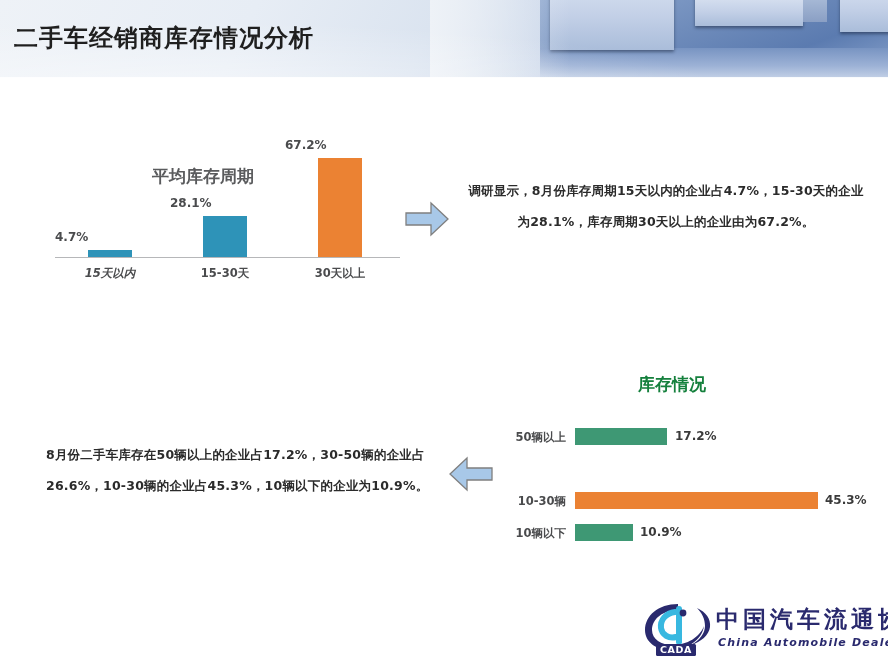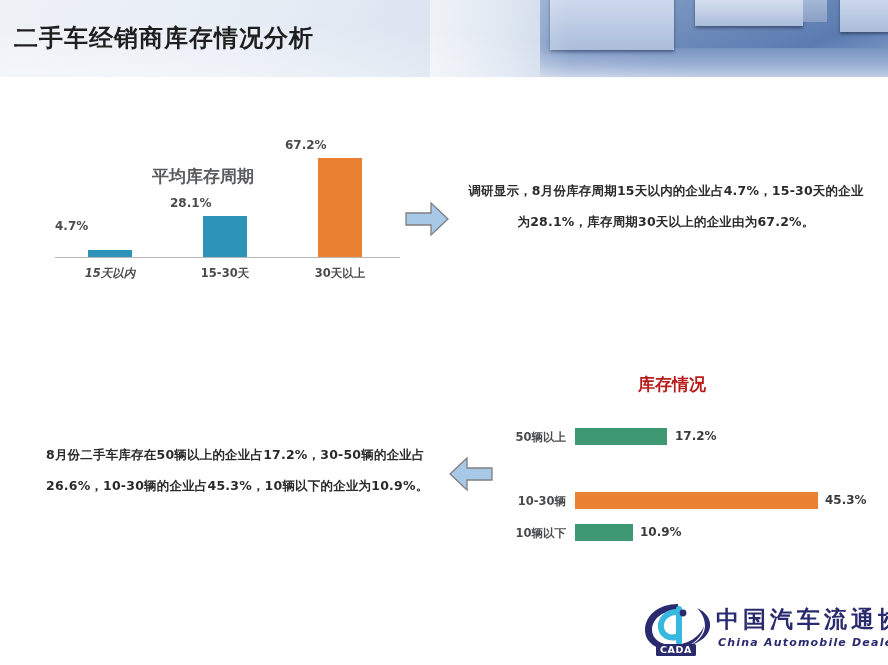--- a/index.html
+++ b/index.html
@@ -174,21 +174,21 @@
   .chart2 {
     position: absolute;
     left: 470px; top: 370px;
     width: 410px; height: 185px;
   }
   .chart2-title {
     position: absolute;
     left: 168px; top: 3px;
     font-size: 17px;
     font-weight: bold;
-    color: #b91c1c;
+    color: #15803d;
     white-space: nowrap;
     font-family: Liberation Serif, serif;
   }
   .hrow {
     position: absolute;
     left: 0;
     width: 410px;
     height: 26px;
   }
   .hrow-label {
@@ -268,21 +268,21 @@
   <div class="header-title">二手车经销商库存情况分析</div>
   <div class="header-bottom-line"></div>
 </div>
 
 <div class="chart1">
   <div class="chart1-title">平均库存周期</div>
   <div class="chart1-plot">
     <div class="chart1-axis"></div>
 
     <div class="vbar-group" style="left:0px;">
-      <div class="vbar-label" style="bottom:24px;margin-top:23px;">4.7%</div>
+      <div class="vbar-label" style="bottom:13px;margin-top:23px;">4.7%</div>
       <div class="vbar" style="height:7px;background:#2e93b8;"></div>
     </div>
     <div class="vbar-group" style="left:115px;">
       <div class="vbar-label" style="bottom:47px;">28.1%</div>
       <div class="vbar" style="height:41px;background:#2e93b8;"></div>
     </div>
     <div class="vbar-group" style="left:230px;">
       <div class="vbar-label" style="bottom:105px;">67.2%</div>
       <div class="vbar" style="height:99px;background:#eb8233;"></div>
     </div>

